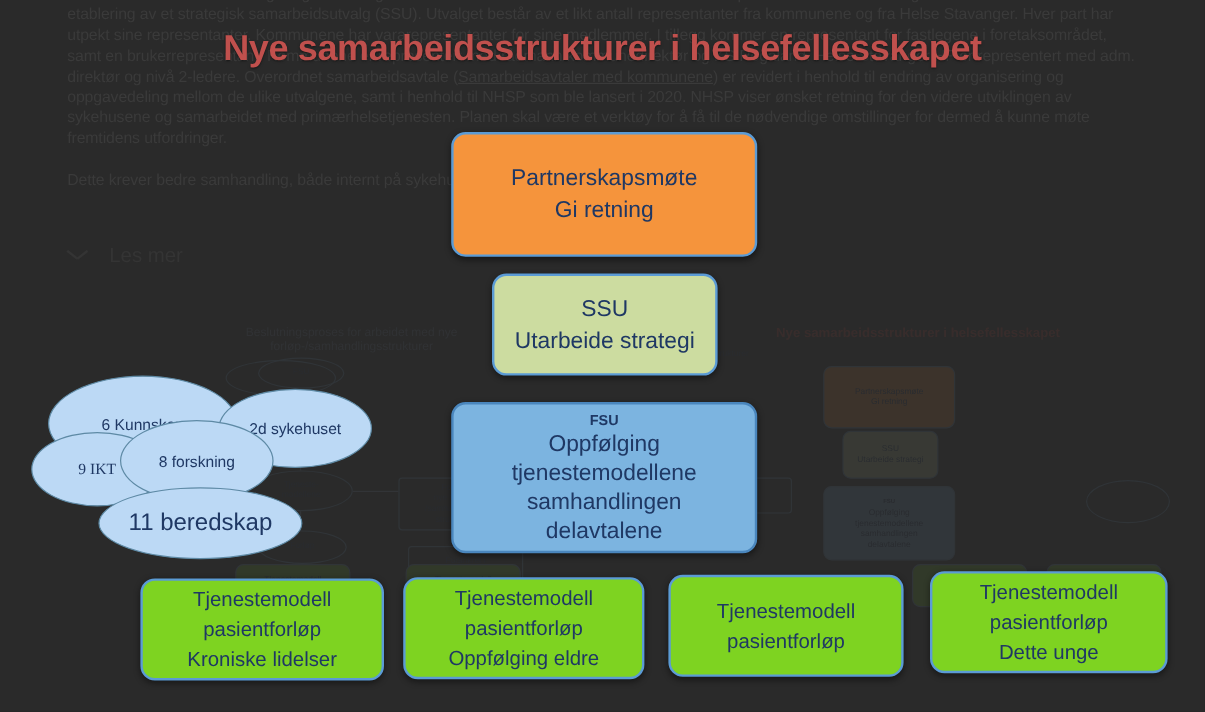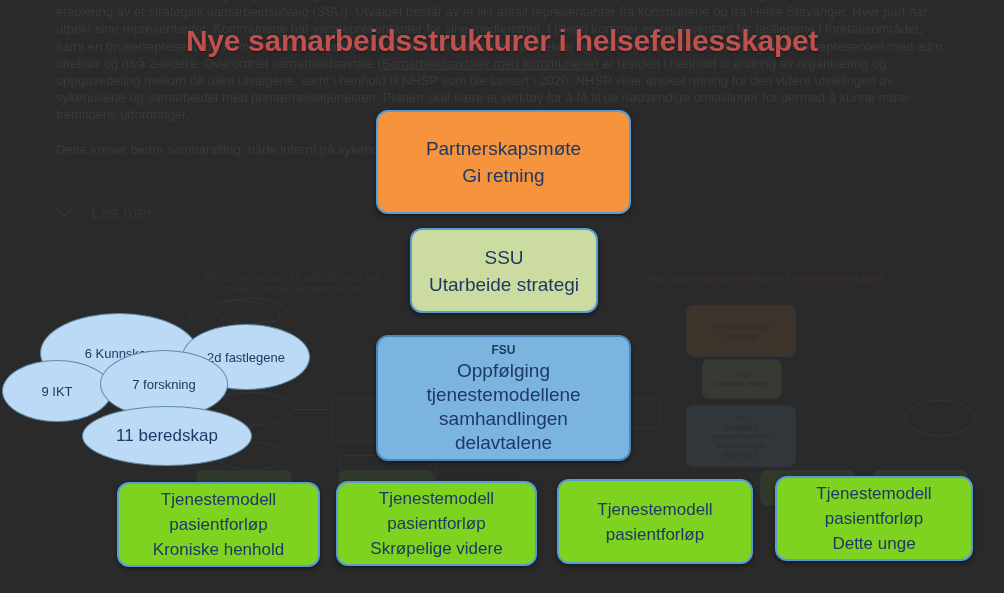--- a/index.html
+++ b/index.html
@@ -147,50 +147,50 @@
     <span class="ln" style="font-size:12px;font-weight:bold;line-height:17px;">FSU</span>
     <span class="ln">Oppfølging</span>
     <span class="ln">tjenestemodellene</span>
     <span class="ln">samhandlingen</span>
     <span class="ln">delavtalene</span>
   </div>
 
   <div class="fbox" style="left:117px;top:482px;width:203px;height:85px;background:#7ed321;font-size:17px;line-height:25px;">
     <span class="ln">Tjenestemodell</span>
     <span class="ln">pasientforløp</span>
-    <span class="ln">Kroniske henhold</span>
+    <span class="ln">Kroniske lidelser</span>
   </div>
 
   <div class="fbox" style="left:336px;top:481px;width:201px;height:85px;background:#7ed321;font-size:17px;line-height:25px;">
     <span class="ln">Tjenestemodell</span>
     <span class="ln">pasientforløp</span>
-    <span class="ln">Skrøpelige videre</span>
+    <span class="ln">Oppfølging eldre</span>
   </div>
 
   <div class="fbox" style="left:557px;top:479px;width:196px;height:85px;background:#7ed321;font-size:17px;line-height:25px;">
     <span class="ln">Tjenestemodell</span>
     <span class="ln">pasientforløp</span>
   </div>
 
   <div class="fbox" style="left:775px;top:476px;width:198px;height:85px;background:#7ed321;font-size:17px;line-height:25px;">
     <span class="ln">Tjenestemodell</span>
     <span class="ln">pasientforløp</span>
     <span class="ln">Dette unge</span>
   </div>
 
   <div class="fell" style="left:40px;top:313px;width:158px;height:80px;">
     <span>6 Kunnskap</span>
   </div>
   <div class="fell" style="left:182px;top:324px;width:128px;height:66px;">
-    <span>2d fastlegene</span>
+    <span>2d sykehuset</span>
   </div>
-  <div class="fell" style="left:2px;top:360px;width:110px;height:62px;">
+  <div class="fell" style="left:26px;top:360px;width:110px;height:62px;font-family:Liberation Serif, serif;">
     <span>9 IKT</span>
   </div>
   <div class="fell" style="left:100px;top:350px;width:128px;height:68px;">
-    <span>7 forskning</span>
+    <span>8 forskning</span>
   </div>
-  <div class="fell" style="left:82px;top:406px;width:170px;height:60px;font-size:17px;">
+  <div class="fell" style="left:82px;top:406px;width:170px;height:60px;font-size:20px;">
     <span>11 beredskap</span>
   </div>
 </div>
 
 <div class="banner">Nye samarbeidsstrukturer i helsefellesskapet</div>
 
 </body></html>

